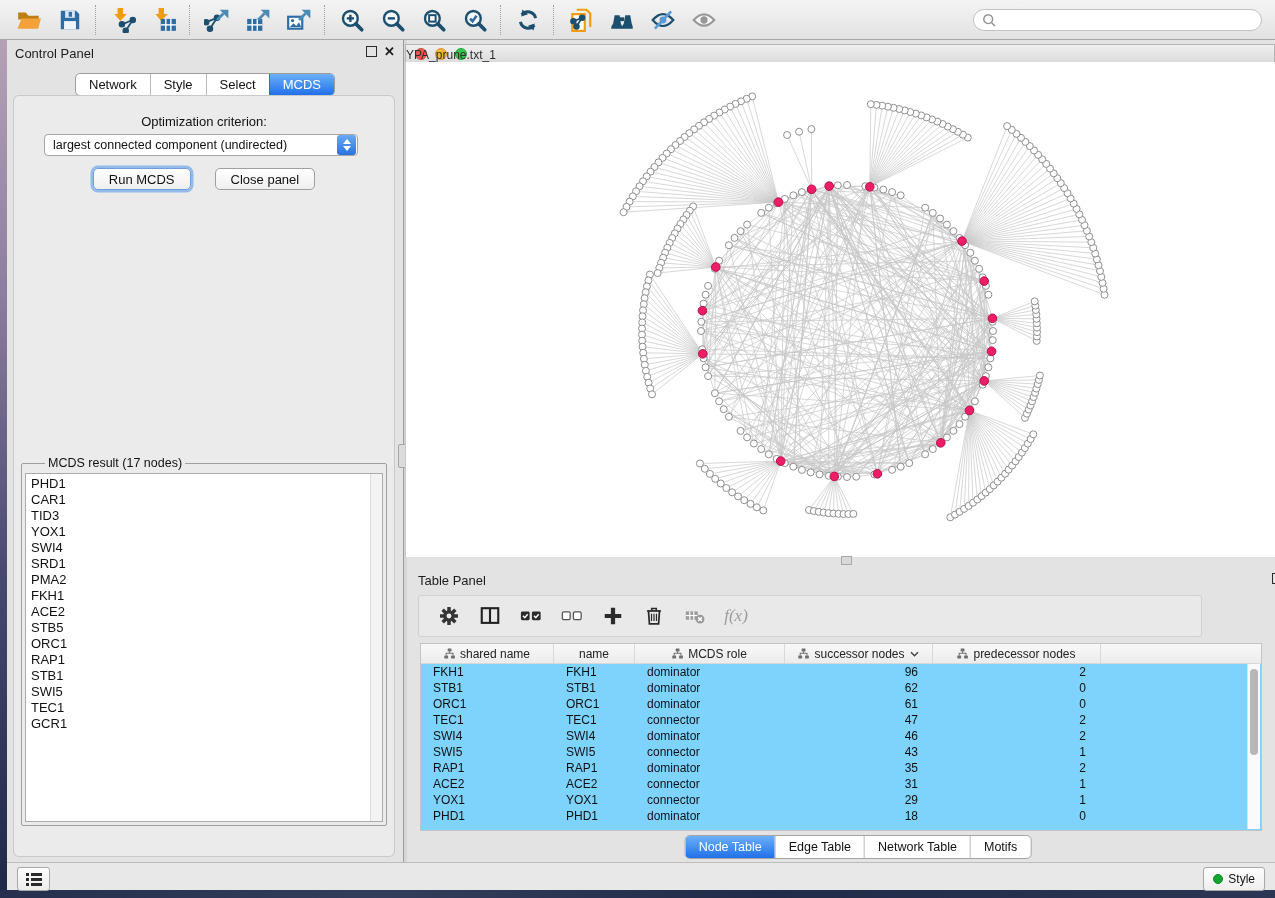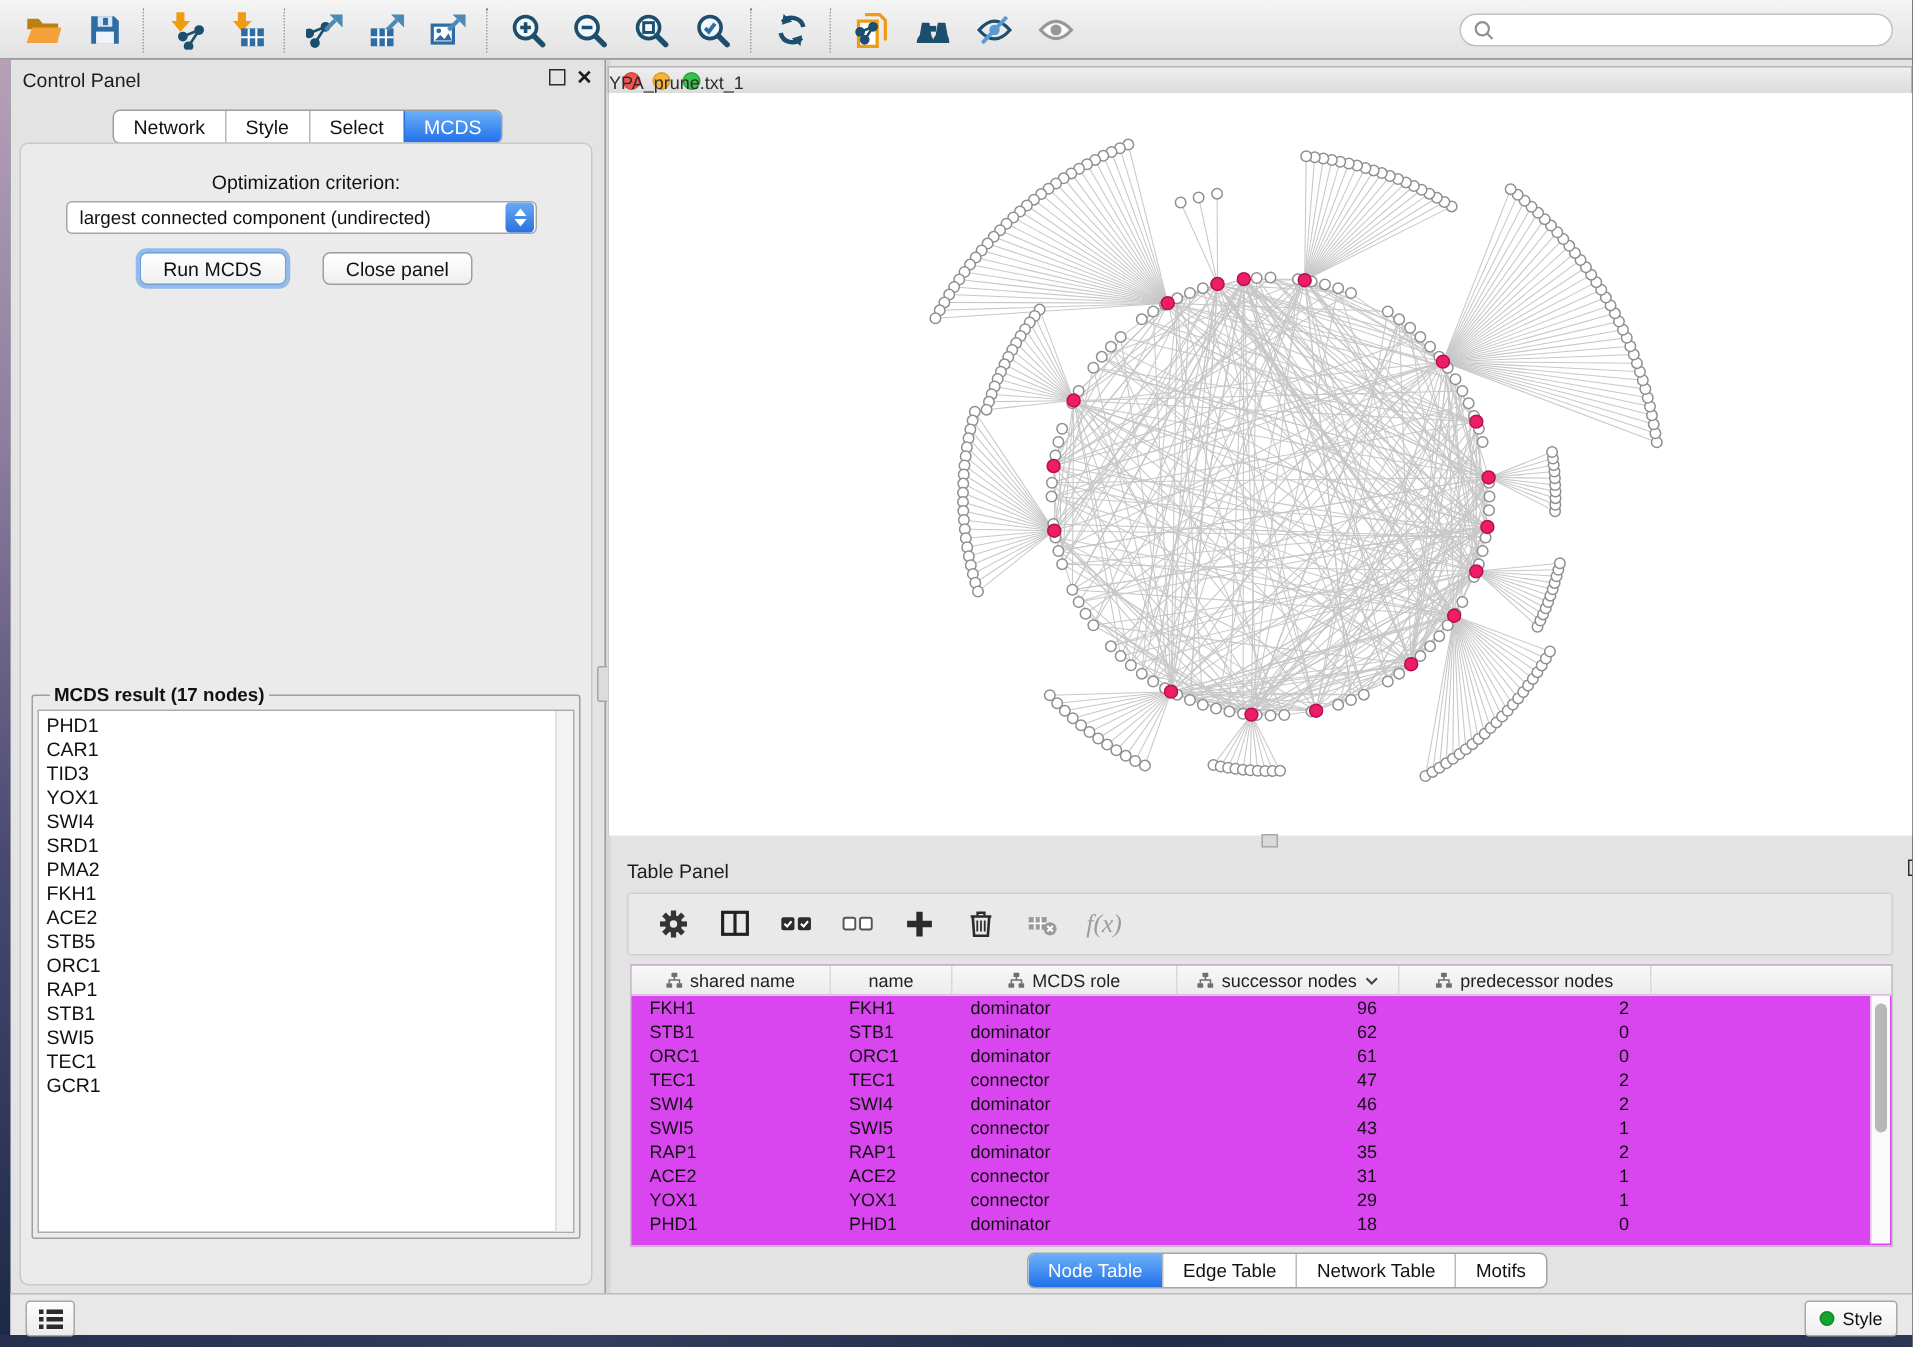--- a/index.html
+++ b/index.html
@@ -46,21 +46,21 @@
   .combo-step{width:19px;height:20px;border-radius:3px;margin-right:1px;
     background:linear-gradient(#69aaf4,#2a71dd);display:flex;flex-direction:column;align-items:center;justify-content:center;gap:2px;}
   .tri-up{width:0;height:0;border-left:4px solid transparent;border-right:4px solid transparent;border-bottom:5px solid #fff;}
   .tri-dn{width:0;height:0;border-left:4px solid transparent;border-right:4px solid transparent;border-top:5px solid #fff;}
   .btn-row{position:absolute;top:72px;width:100%;display:flex;justify-content:center;gap:24px;}
   .mac-btn{height:22px;font-size:13px;color:#111;padding:0 15px;background:linear-gradient(#fff,#efefef);
     border:1px solid #9f9f9f;border-radius:5px;font-family:"Liberation Sans",sans-serif;}
   .mac-btn.focus{box-shadow:0 0 0 2.5px rgba(98,160,235,.65);border-color:#6f9fd8;}
   .result-group{position:absolute;left:7px;top:360px;width:366px;height:370px;border:1px solid #9f9f9f;
     border-radius:2px;margin:0;padding:3px;box-sizing:border-box;background:#ebebeb;}
-  .result-group legend{font-size:12.5px;color:#111;padding:0 3px;margin-left:8px;font-weight:bold;}
+  .result-group legend{font-size:12.5px;color:#111;padding:0 3px;margin-left:20px;}
   .result-list{position:relative;width:100%;height:100%;background:#fff;border:1px solid #ababab;
     box-sizing:border-box;overflow:hidden;font-size:13px;color:#111;padding:2px 0 0 5px;}
   .result-list .sbtrack{position:absolute;right:0;top:0;bottom:0;width:11px;background:#f3f3f3;border-left:1px solid #ddd;}
   .result-item{line-height:16px;}
 
   
   .vsplit{position:absolute;left:396px;top:0;width:3px;height:822px;background:#d6d6d6;border-left:1px solid #9c9c9c;}
   .vsplit-handle{position:absolute;left:391px;top:404px;width:9px;height:22px;background:#dcdcdc;border:1px solid #a5a5a5;border-radius:2px;}
   .hsplit-handle{position:absolute;left:436px;top:515px;width:9px;height:7px;background:#d9d9d9;border:1px solid #a8a8a8;}
 
@@ -71,25 +71,25 @@
   .lights{position:absolute;left:9px;top:3px;display:flex;gap:8px;}
   .light{width:12px;height:12px;border-radius:50%;}
   .light.r{background:#f5554f;border:1px solid #d8443f;box-sizing:border-box;}
   .light.y{background:#f6b43c;border:1px solid #d89a2a;box-sizing:border-box;}
   .light.g{background:#3ac24f;border:1px solid #2aa23c;box-sizing:border-box;}
   .net-title{position:absolute;width:100%;text-align:left;top:3px;font-size:12px;color:#2d2d2d;}
   .net-canvas{position:absolute;left:0;top:22px;width:870px;height:495px;background:#fff;border-left:1px solid #c9c9c9;box-sizing:border-box;}
 
   
   .tpanel{position:absolute;left:398px;top:525px;width:870px;height:293px;padding-left:36px;}
-  .tp-toolbar{position:absolute;left:13px;top:30px;width:844px;height:42px;background:#e9e9e9;
+  .tp-toolbar{position:absolute;left:13px;top:30px;width:784px;height:42px;background:#e9e9e9;
     border:1px solid #d0d0d0;border-radius:3px;display:flex;align-items:center;gap:17px;padding-left:18px;box-sizing:border-box;}
   .tp-btn{background:none;border:none;padding:0;display:flex;align-items:center;justify-content:center;width:24px;height:24px;}
   .fx-label{font-family:"Liberation Serif",serif;font-style:italic;font-size:17px;color:#9c9c9c;}
-  .ttable{position:absolute;left:15px;top:78px;width:842px;height:188px;background:#d946ef;border:1px solid #c4c4c4;box-sizing:border-box;}
+  .ttable{position:absolute;left:15px;top:78px;width:842px;height:188px;background:#7dd3fc;border:1px solid #c4c4c4;box-sizing:border-box;}
   .thead{display:flex;height:19px;background:linear-gradient(#f8f8f8,#ececec);border-bottom:1px solid #d8d8d8;}
   .th{display:flex;align-items:center;justify-content:center;gap:5px;font-size:12px;color:#222;
     border-right:1px solid #d9d9d9;box-sizing:border-box;overflow:hidden;}
   .tbody{position:relative;}
   .trow{display:flex;height:16px;align-items:center;font-size:12px;color:#111;}
   .td{box-sizing:border-box;overflow:hidden;white-space:nowrap;}
   .td.l{padding-left:12px;text-align:left;}
   .td.r{padding-right:15px;text-align:right;}
   .tsb{position:absolute;right:1px;top:20px;bottom:1px;width:12px;background:#fafafa;border-left:1px solid #e0e0e0;}
   .tsb-thumb{position:absolute;left:2px;top:5px;width:8px;height:86px;background:#b7b7b7;border-radius:4px;}

